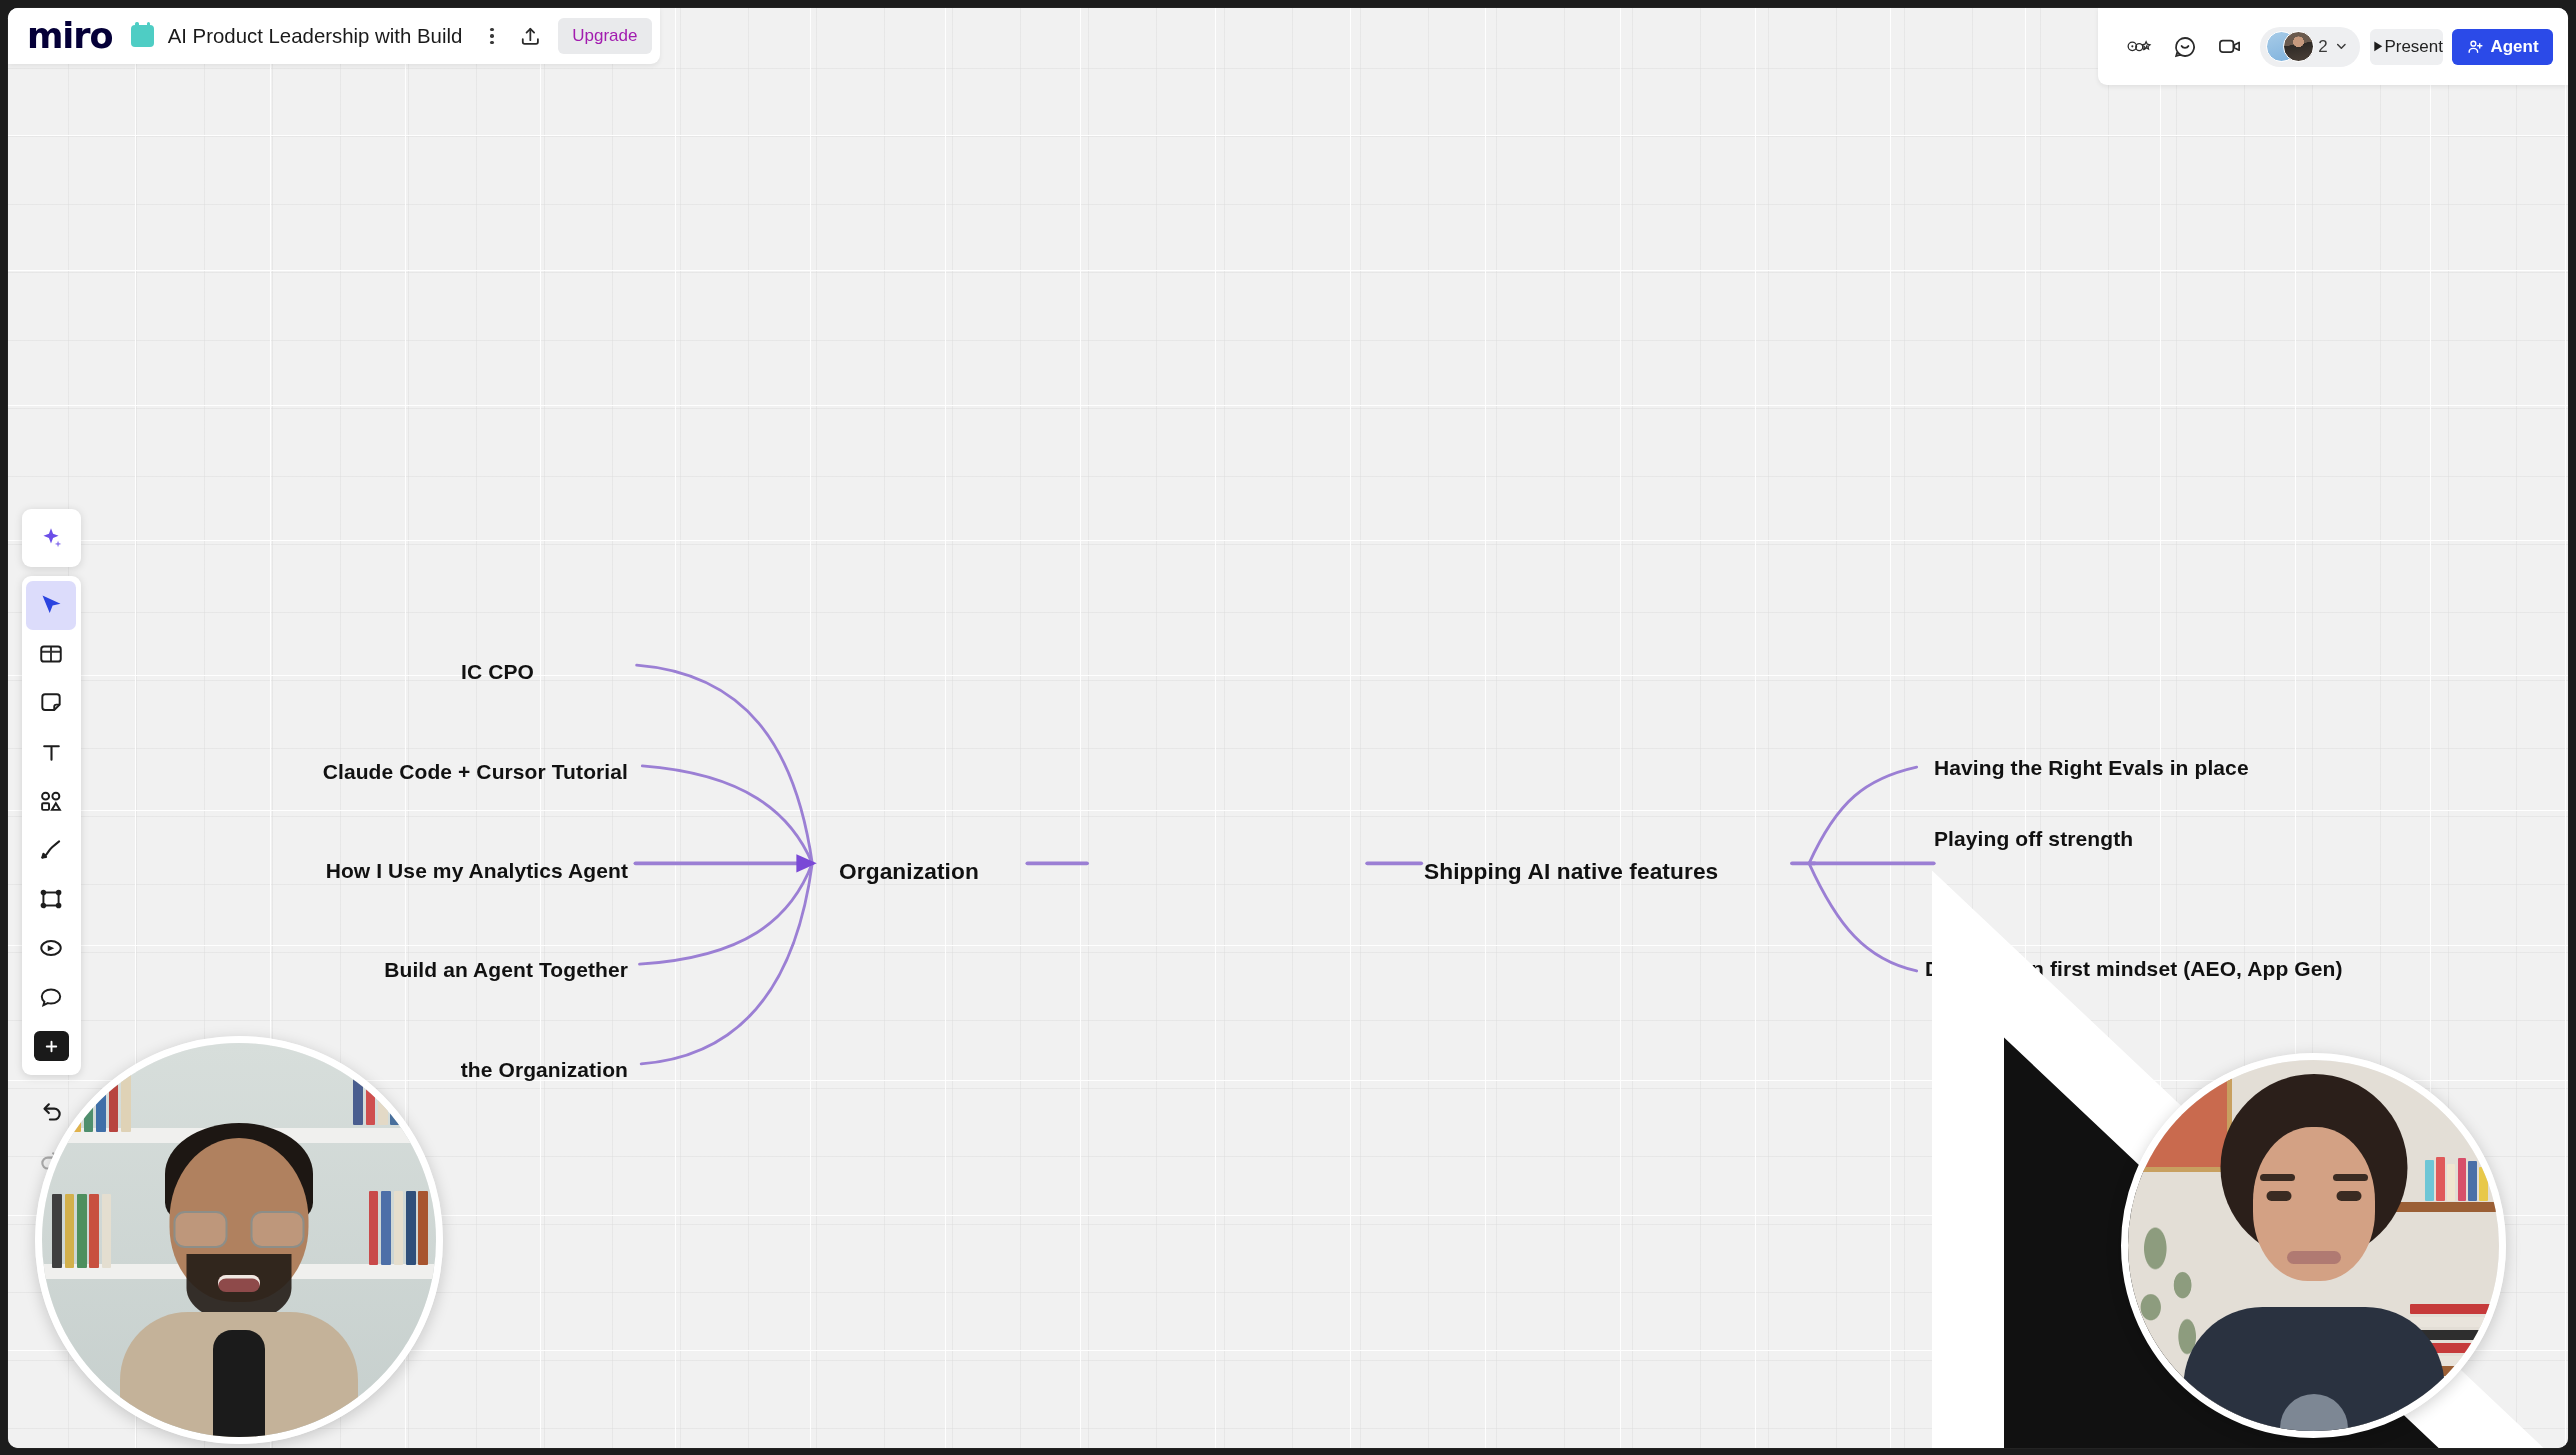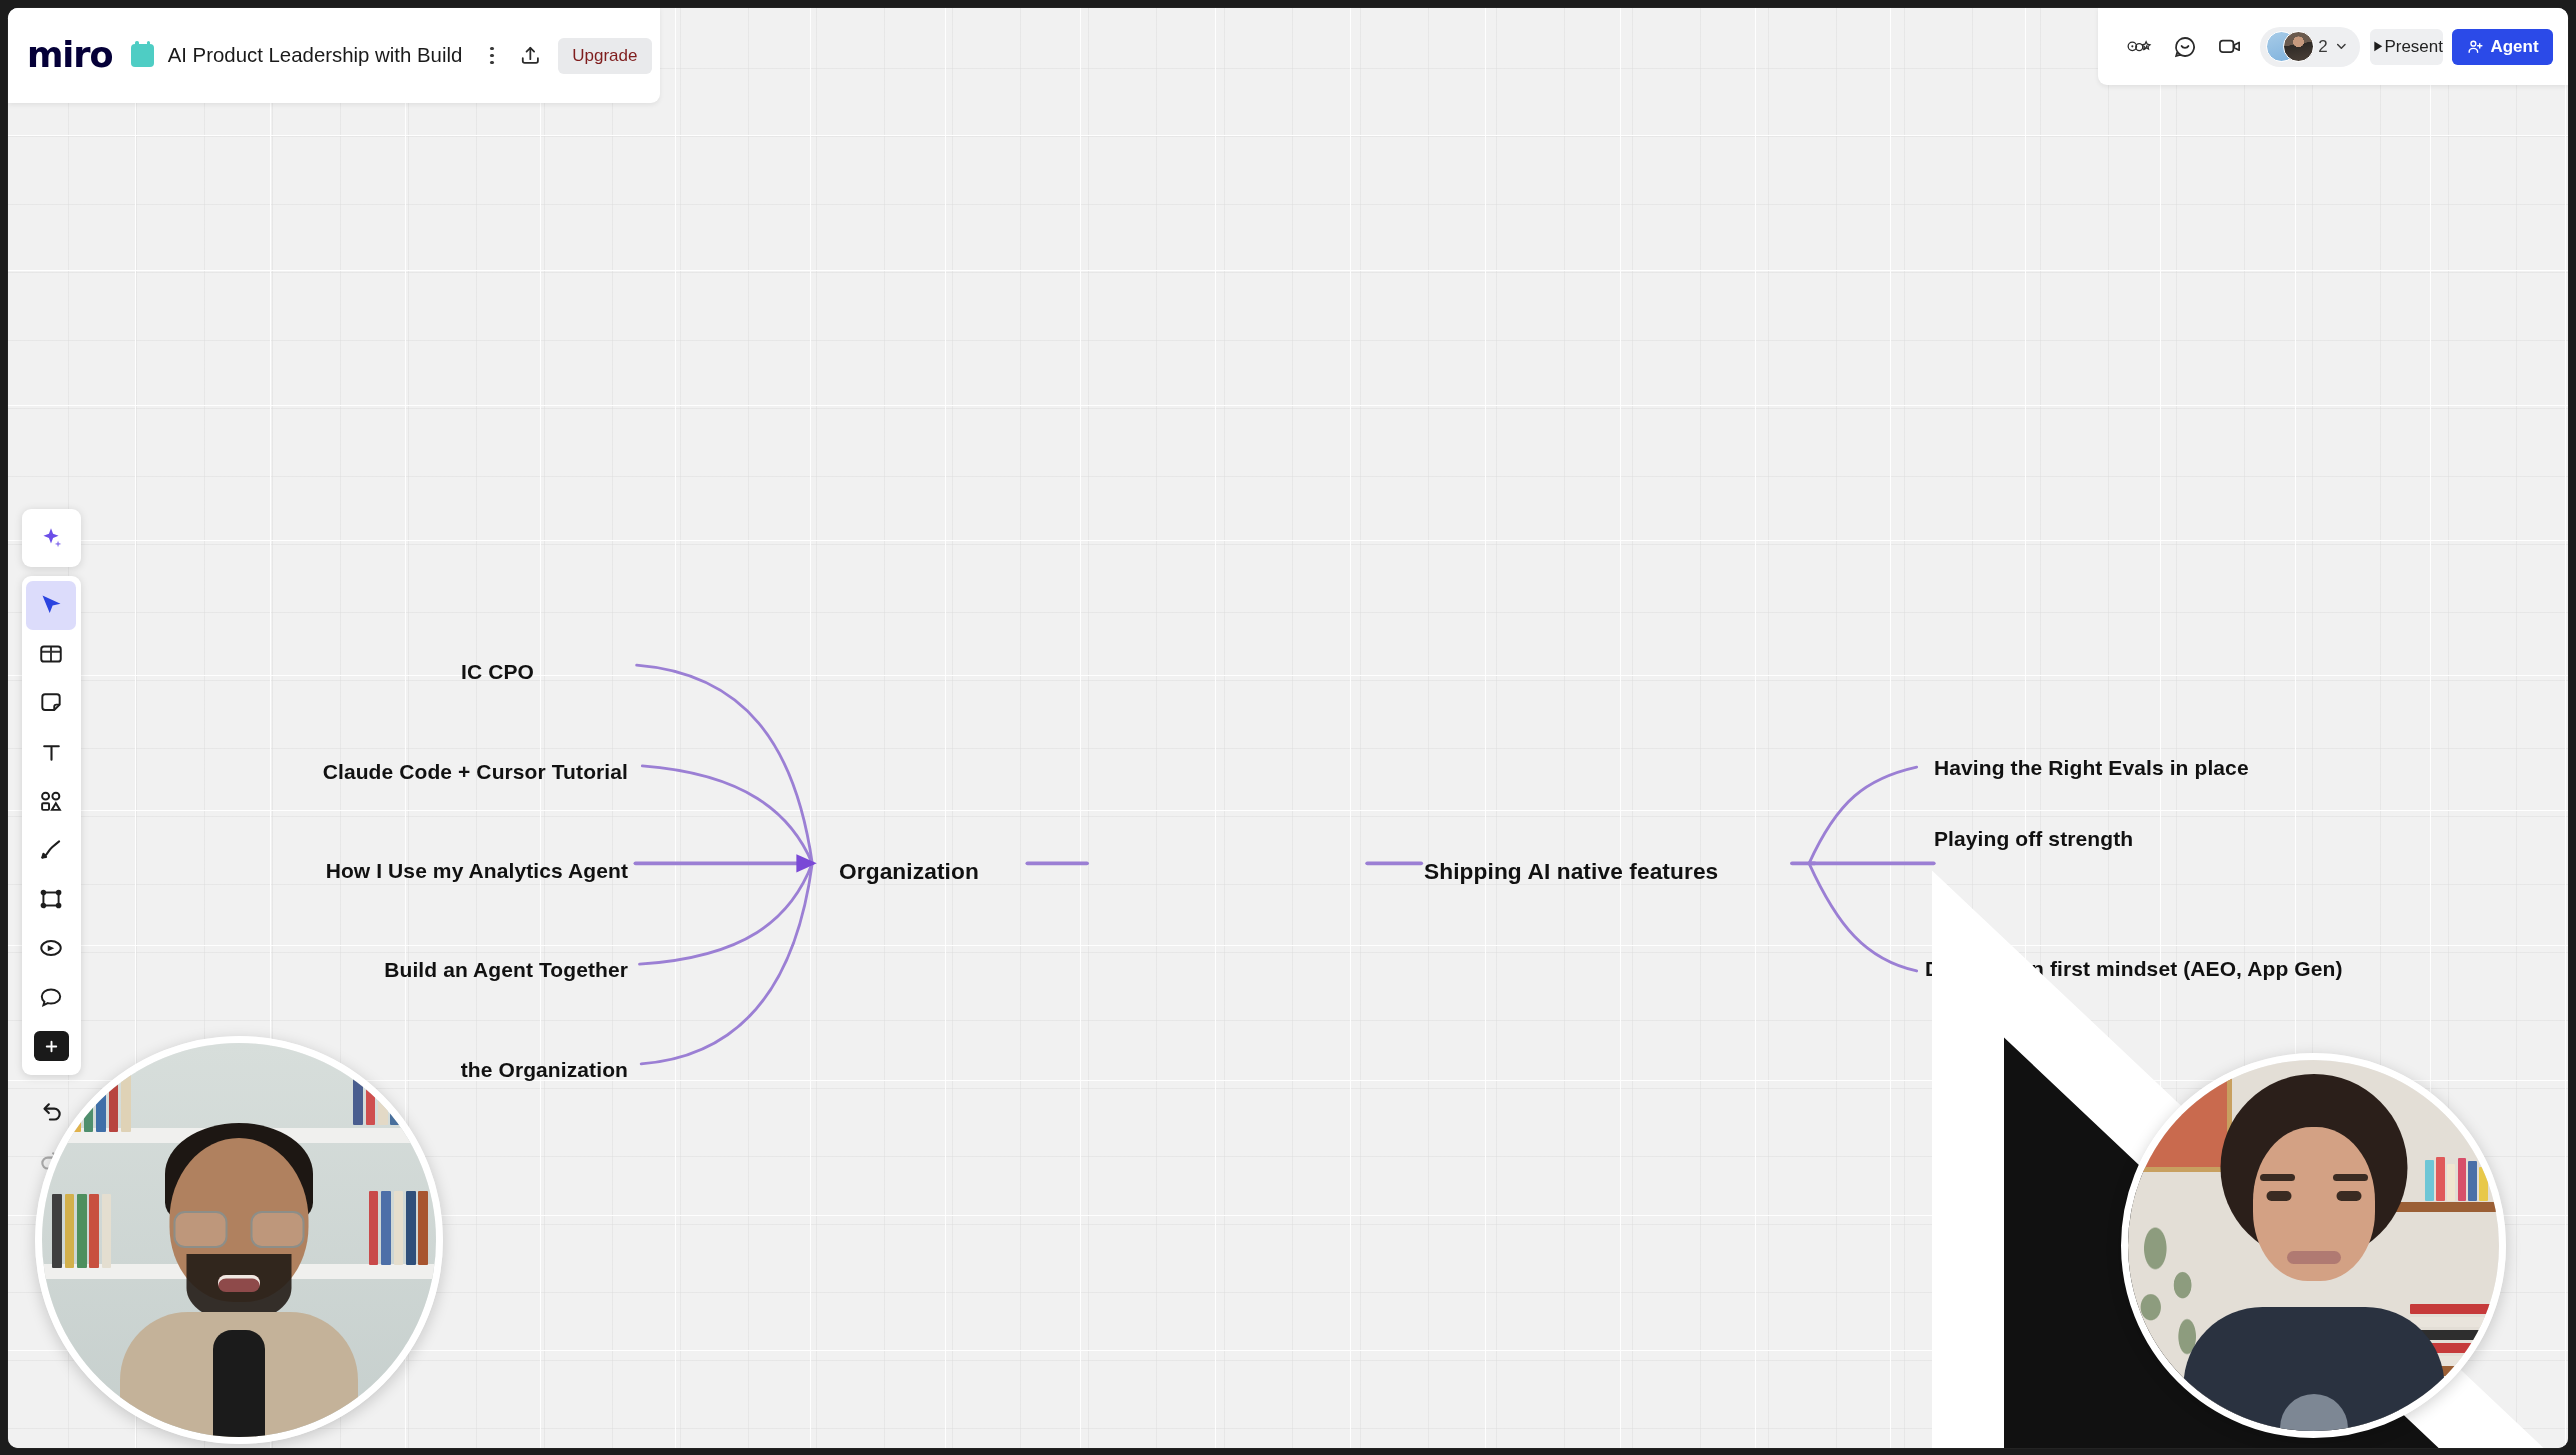--- a/index.html
+++ b/index.html
@@ -24,21 +24,21 @@
       linear-gradient(to right, rgba(222,222,222,.55) 0.6px, transparent 0.6px),
       linear-gradient(to bottom, rgba(222,222,222,.55) 0.6px, transparent 0.6px);
     background-size:135px 135px,135px 135px,68px 68px,68px 68px;
     background-position:-8px -8px,-8px -8px,-8px -8px,-8px -8px;
   }
 
   
   .topbar{position:absolute;left:0;top:0;width:100%;height:77px;pointer-events:none;}
 
   .tb-left{
-    position:absolute;left:0;top:0;height:95px;
+    position:absolute;left:0;top:0;height:56px;
     display:flex;align-items:center;gap:0;
     background:#ffffff;border-bottom-right-radius:9px;
     padding:0 8px 0 19px;
     box-shadow:0 1.1px 5.7px rgba(0,0,0,.07);
     pointer-events:auto;
   }
   .miro-logo{
     font-family:"DejaVu Sans",sans-serif;
     font-size:35px;font-weight:700;letter-spacing:-1.1px;color:#050038;
     margin-right:19px;line-height:1;
@@ -60,21 +60,21 @@
     width:25px;height:29.5px;display:flex;flex-direction:column;align-items:center;
     justify-content:center;gap:3.4px;margin-right:9px;cursor:pointer;border-radius:4.5px;
   }
   .kebab i{width:3.4px;height:3.4px;border-radius:50%;background:#3a3a3a;display:block;}
   .tb-icon-btn{
     width:34px;height:34px;display:flex;align-items:center;justify-content:center;
     border-radius:5.7px;cursor:pointer;
   }
   .upgrade-btn{
     margin-left:10.2px;background:#e9eaec;border-radius:5.7px;
-    padding:8px 14.7px;font-size:17px;color:#7f1d1d;cursor:pointer;white-space:nowrap;
+    padding:8px 14.7px;font-size:17px;color:#a21caf;cursor:pointer;white-space:nowrap;
   }
 
   .tb-right{
     position:absolute;right:0;top:0;height:77px;
     display:flex;align-items:center;gap:0;
     background:#ffffff;border-bottom-left-radius:9px;
     padding:0 14.7px 0 19px;
     box-shadow:0 1.1px 5.7px rgba(0,0,0,.07);
     pointer-events:auto;
   }

